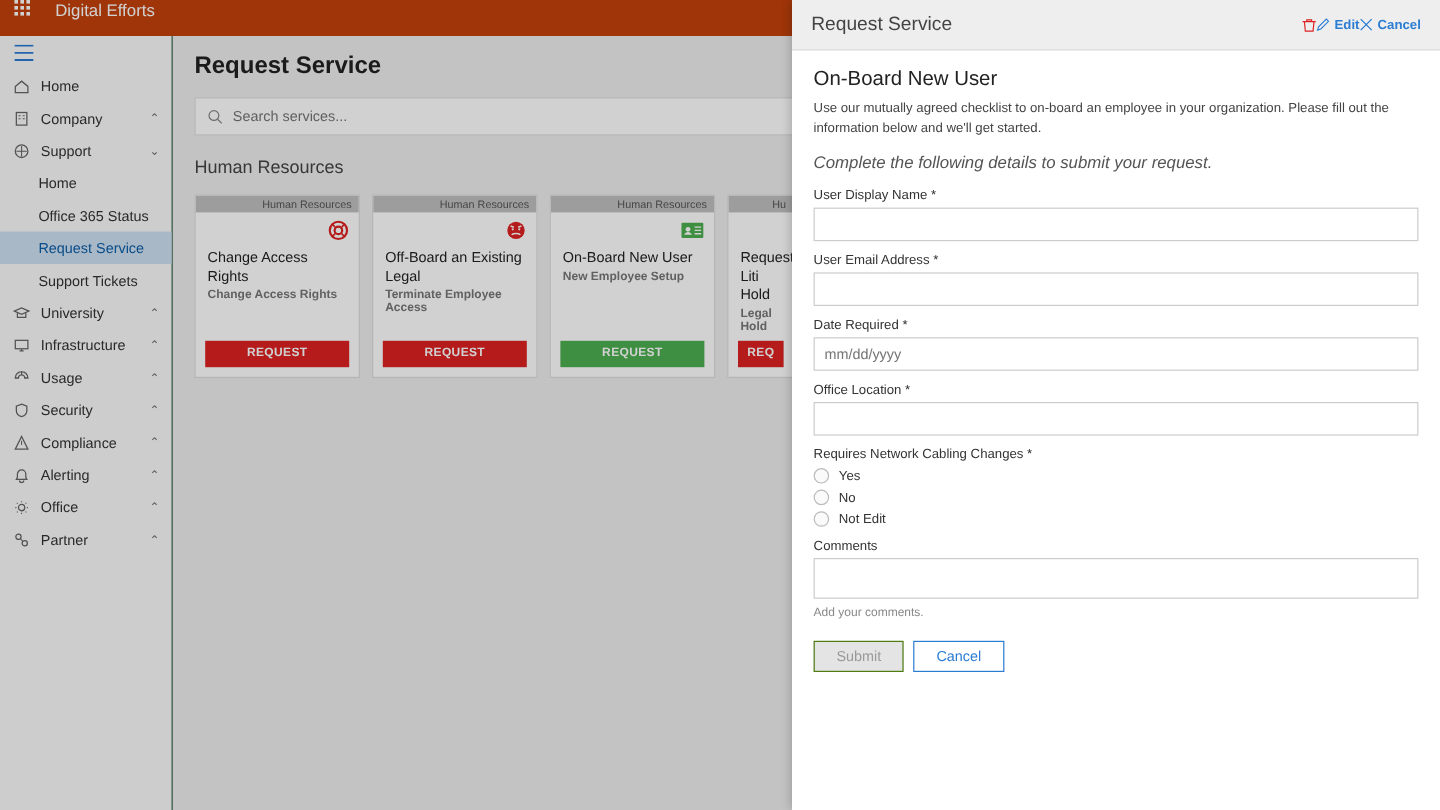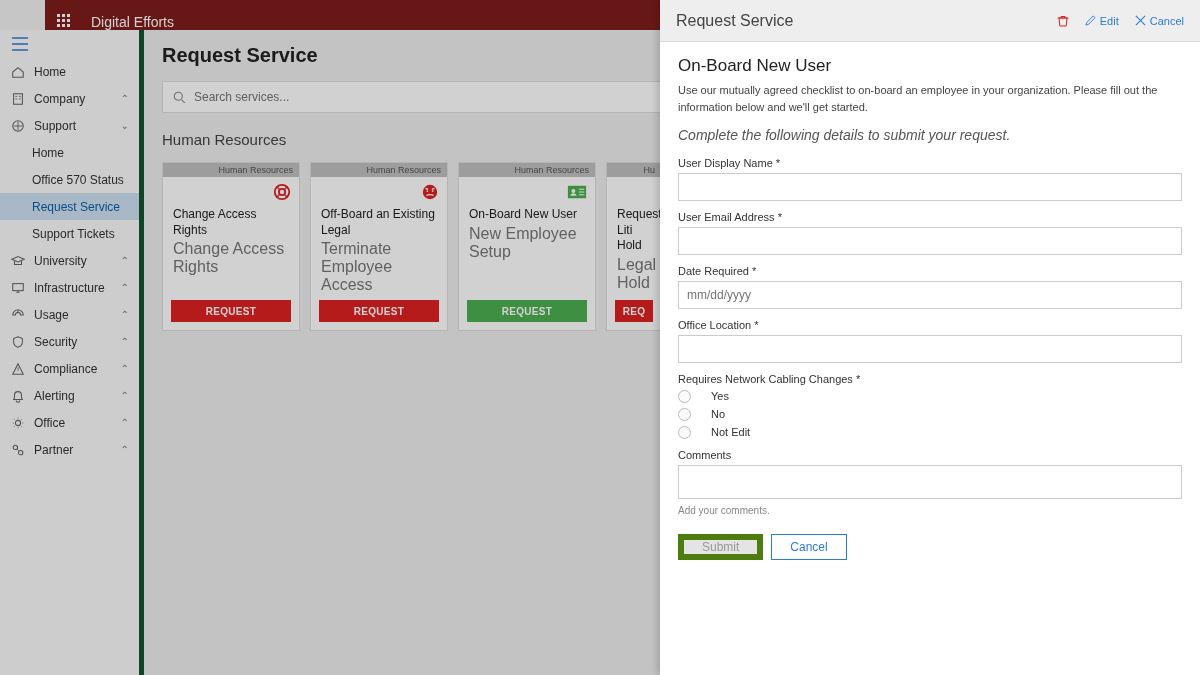--- a/index.html
+++ b/index.html
@@ -2,30 +2,30 @@
 <html><head>
 <meta charset="utf-8">
 <style>
 * { box-sizing: border-box; margin: 0; padding: 0; }
 body { font-family: "Segoe UI", Arial, sans-serif; font-size: 13px; color: #333; background: #f2f2f2; width: 1200px; height: 675px; overflow: hidden; position: relative; }
 
 
 .overlay { position: absolute; inset: 0; background: rgba(0,0,0,0.18); z-index: 5; pointer-events: none; }
 
 
-.topbar { height: 30px; background: #7f1d1d; color: #fff; display: flex; align-items: flex-end; padding: 0 12px; font-size: 14px; margin-left: 45px; }
+.topbar { height: 30px; background: #c2410c; color: #fff; display: flex; align-items: flex-start; padding: 0 12px; font-size: 14px; }
 .apps-icon { width: 16px; height: 16px; margin-right: 18px; display: grid; grid-template-columns: repeat(3,3px); grid-template-rows: repeat(3,3px); gap: 2px; }
 .apps-icon span { background: #fff; }
 .brand { font-weight: 400; }
 
 
 .main { display: flex; height: calc(675px - 30px); }
 
 
-.sidebar { width: 144px; background: #fafafa; border-right: 5px solid #14532d; display: flex; flex-direction: column; }
+.sidebar { width: 144px; background: #fafafa; border-right: 1px solid #14532d; display: flex; flex-direction: column; }
 .hamb { height: 28px; display:flex; align-items:center; padding:0 12px; }
 .hamb svg { width:16px; height:14px; }
 .nav-item { display:flex; align-items:center; height:27px; padding: 0 10px; font-size:12px; color:#333; cursor:pointer; }
 .nav-item .ico { width:16px; height:16px; margin-right:8px; display:flex; align-items:center; justify-content:center; color:#666; }
 .nav-item .label { flex:1; }
 .nav-item .chev { color:#777; font-size:10px; }
 .sub-item { display:flex; align-items:center; height:27px; padding-left:32px; padding-right:10px; font-size:12px; color:#333; cursor:pointer; }
 .sub-item.active { background:#cfe1f2; color:#0b5ea8; }
 
 
@@ -35,52 +35,52 @@
 .search-wrap svg { width:13px; height:13px; color:#888; margin-right:8px; }
 .search-wrap input { border:0; outline:0; flex:1; font-size:12px; color:#555; background:transparent; }
 .section-title { font-size:15px; color:#444; margin-bottom:14px; font-weight:400; }
 
 .cards { display:flex; gap:10px; }
 .card { width:138px; background:#fff; border:1px solid #ddd; display:flex; flex-direction:column; overflow:hidden; }
 .card-head { height:14px; background:#c0c0c0; font-size:9px; color:#555; display:flex; align-items:center; justify-content:flex-end; padding:0 6px; }
 .card-icon { height:30px; display:flex; justify-content:flex-end; align-items:center; padding:0 8px; }
 .card-body { padding:0 10px 6px; flex:1; }
 .card-title { font-size:12px; color:#222; margin-bottom:2px; line-height:1.3; }
-.card-sub { font-size:16px; color:#777; }
+.card-sub { font-size:10px; color:#777;font-weight:bold; }
 .card-btn { height:22px; display:flex; align-items:center; justify-content:center; font-size:10px; font-weight:600; color:#fff; letter-spacing:0.3px; margin:0 8px 8px; cursor:pointer; }
 .btn-red { background:#d22; }
 .btn-green { background:#4caf50; }
 
 
 .panel { position:absolute; top:0; right:0; width:540px; height:675px; background:#fff; z-index:10; box-shadow:-2px 0 8px rgba(0,0,0,0.2); display:flex; flex-direction:column; }
 .panel-head { height:42px; background:#eeeeee; border-bottom:1px solid #ddd; display:flex; align-items:center; padding:0 16px; }
 .panel-head-title { font-size:16px; color:#444; flex:1; }
-.panel-actions { display:flex; gap:16px; align-items:center; }
+.panel-actions { display:flex; align-items:center;font-weight:bold; }
 .panel-action { display:flex; align-items:center; gap:4px; font-size:11px; cursor:pointer; }
 .pa-delete { color:#d22; }
 .pa-edit { color:#2b7cd3; }
 .pa-cancel { color:#2b7cd3; }
 
 .panel-body { padding:14px 18px; overflow-y:auto; flex:1; }
 .form-title { font-size:17px; color:#222; margin-bottom:6px; }
 .form-desc { font-size:11px; color:#444; line-height:1.5; margin-bottom:12px; }
 .form-instr { font-size:14px; color:#555; font-style:italic; margin-bottom:14px; }
 .field { margin-bottom:10px; }
 .field-label { font-size:11px; color:#333; margin-bottom:4px; display:block; }
 .field input[type=text], .field textarea { width:100%; border:1px solid #ccc; padding:6px 8px; font-size:12px; font-family:inherit; outline:none; }
 .field input[type=text] { height:28px; }
 .field textarea { height:34px; resize:none; }
 .field-hint { font-size:10px; color:#888; margin-top:3px; }
 .date-input { color:#701a75; }
-.radio-row { display:flex; align-items:flex-start; gap:20px; margin:5px 0; }
+.radio-row { display:flex; align-items:center; gap:8px; margin:5px 0; }
 .radio { width:13px; height:13px; border:1px solid #bbb; border-radius:50%; background:#fafafa; }
 .radio-label { font-size:11px; color:#333; }
 .form-actions { margin-top:18px; display:flex; gap:8px; }
 .btn { height:26px; padding:0 18px; font-size:12px; display:flex; align-items:center; justify-content:center; cursor:pointer; }
-.btn-submit { background:#e4e4e4; color:#999; border:6px solid #4d7c0f; cursor:not-allowed; }
+.btn-submit { background:#e4e4e4; color:#999; border:1px solid #4d7c0f; cursor:not-allowed; }
 .btn-cancel { background:#fff; color:#2b7cd3; border:1px solid #2b7cd3; }
 </style>
 </head>
 <body>
 
 <div class="topbar">
   <div class="apps-icon">
     <span></span>
       <span></span>
       <span></span>
@@ -124,21 +124,21 @@
           <span class="ico">
             <svg width="14" height="14" viewBox="0 0 16 16">
               <circle cx="8" cy="8" r="6" fill="none" stroke="#666" stroke-width="1.2"></circle>
               <path d="M3 8h10M8 3v10" stroke="#666"></path>
             </svg>
           </span>
           <span class="label">Support</span>
           <span class="chev">⌄</span>
         </div>
         <div class="sub-item">Home</div>
-        <div class="sub-item">Office 570 Status</div>
+        <div class="sub-item">Office 365 Status</div>
         <div class="sub-item active">Request Service</div>
         <div class="sub-item">Support Tickets</div>
         <div class="nav-item">
           <span class="ico">
             <svg width="14" height="14" viewBox="0 0 16 16">
               <path d="M1 6l7-3 7 3-7 3zM4 8v4h8V8" fill="none" stroke="#666" stroke-width="1.2"></path>
             </svg>
           </span>
           <span class="label">University</span>
           <span class="chev">⌃</span>

